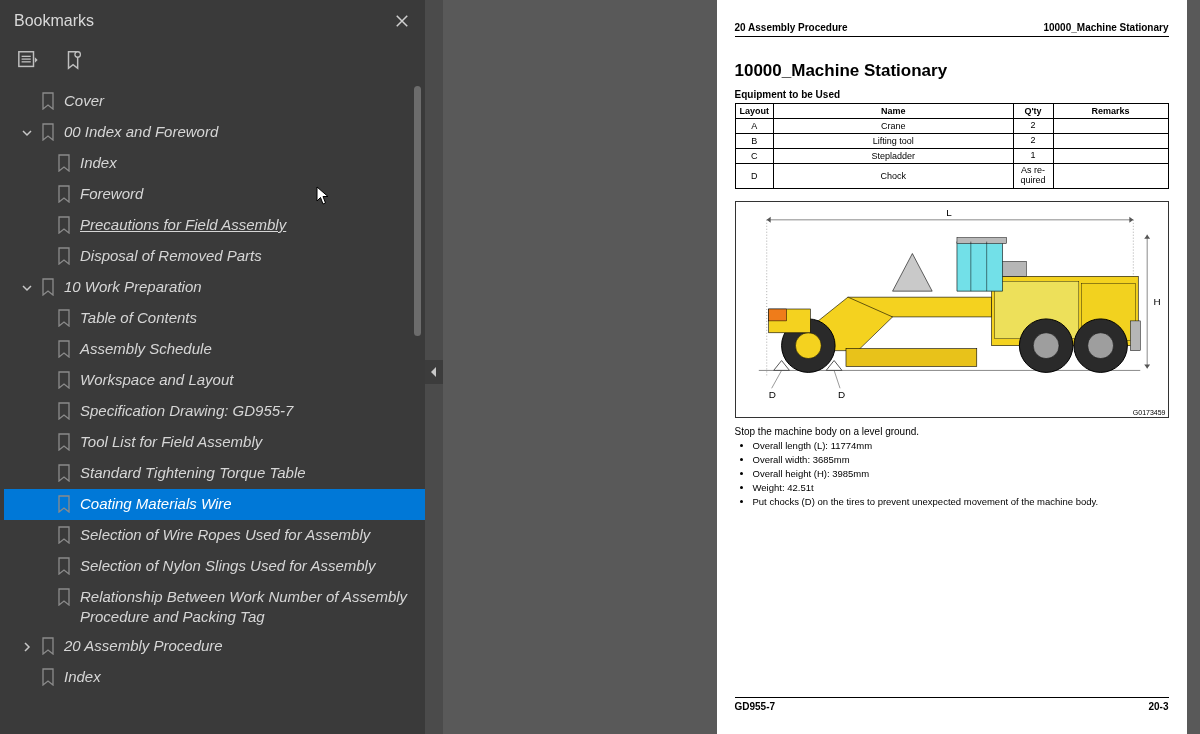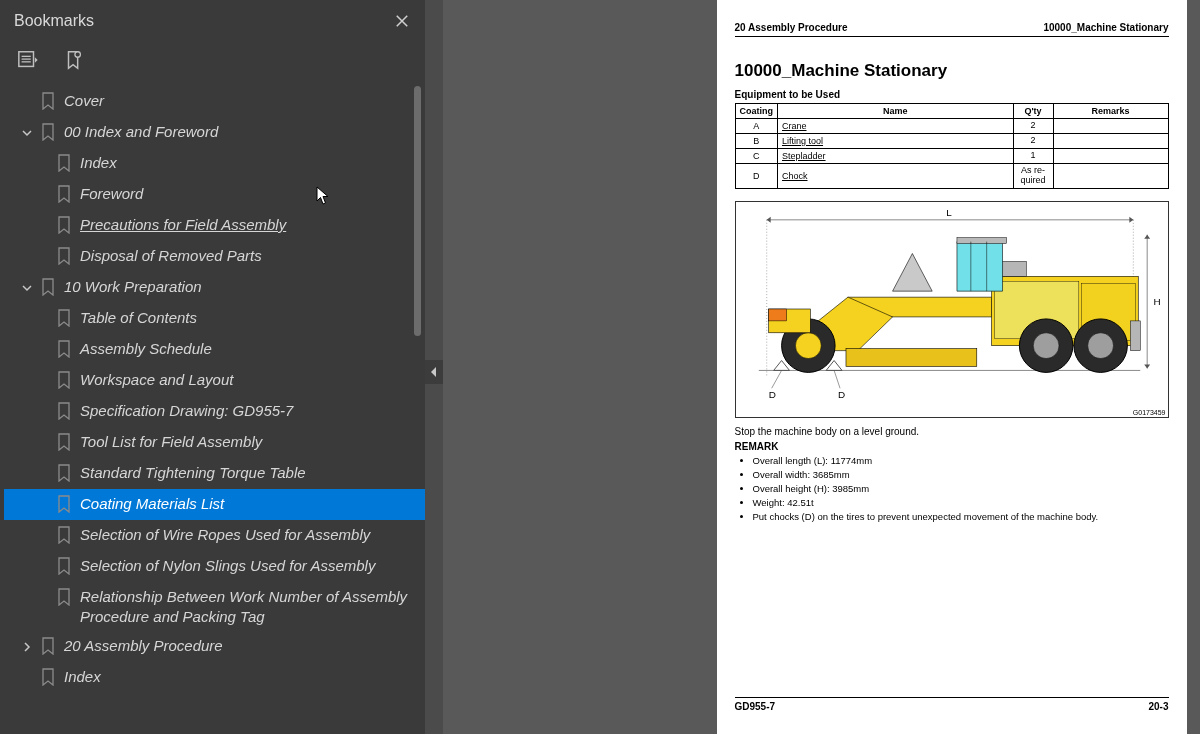--- a/index.html
+++ b/index.html
@@ -31,21 +31,21 @@
   .splitter .knob svg { width:8px; height:12px; fill:#c8c8c8;}
   
   .canvas { flex:1; height:734px; background:#595959; display:flex; justify-content:center; align-items:flex-start; padding:0;}
   
   .page { width:470px; height:734px; background:#ffffff; margin-left:260px; display:flex; flex-direction:column; padding:22px 18px 18px; font-family:Arial,sans-serif; color:#000; position:relative;}
   .pg-head { display:flex; justify-content:space-between; font-size:10px; font-weight:700; border-bottom:1.5px solid #000; padding-bottom:3px;}
   .pg-title { font-size:17px; font-weight:700; margin-top:24px;}
   .eq-head { font-size:10px; font-weight:700; margin-top:8px; margin-bottom:3px;}
   table.eq { width:100%; border-collapse:collapse; font-size:9px;}
   table.eq th, table.eq td { border:1px solid #000; padding:2px 4px; text-align:center;}
-  table.eq td.nm { text-align:left;text-decoration:underline;}
+  table.eq td.nm { text-align:center;}
   .diagram { width:100%; height:217px; border:1px solid #333; margin-top:12px; position:relative; background:#fff; overflow:hidden;}
   .diag-id { position:absolute; right:2px; bottom:1px; font-size:7px;}
   .note { font-size:10px; margin-top:8px;}
   .remark { font-size:10px; font-weight:700; margin-top:4px;}
   ul.remarks { list-style:disc; padding-left:18px; font-size:9.5px;}
   ul.remarks li { margin-top:3px;}
   .pg-foot { position:absolute; left:18px; right:18px; bottom:22px; display:flex; justify-content:space-between; border-top:1.5px solid #000; padding-top:3px; font-size:10px; font-weight:700;}
   
   .cursor { position:absolute; left:316px; top:186px; width:16px; height:20px; z-index:50;}
   .cursor svg{width:16px;height:20px;}
@@ -192,21 +192,21 @@
             <path d="M3 1 H13 V17 L8 13 L3 17 Z"></path>
           </svg></span>
         <span class="label">Standard Tightening Torque Table</span>
       </div>
       <div class="bm selected">
         <span class="indent" style="width: 48px;"></span>
         <span class="chev" style="width: 0px;"></span>
         <span class="ribbon"><svg viewBox="0 0 16 18">
             <path d="M3 1 H13 V17 L8 13 L3 17 Z"></path>
           </svg></span>
-        <span class="label">Coating Materials List</span>
+        <span class="label">Coating Materials Wire</span>
       </div>
       <div class="bm">
         <span class="indent" style="width: 48px;"></span>
         <span class="chev" style="width: 0px;"></span>
         <span class="ribbon"><svg viewBox="0 0 16 18">
             <path d="M3 1 H13 V17 L8 13 L3 17 Z"></path>
           </svg></span>
         <span class="label">Selection of Wire Ropes Used for Assembly</span>
       </div>
       <div class="bm">
@@ -265,21 +265,21 @@
   <div class="page">
     <div class="pg-head">
       <span>20 Assembly Procedure</span>
       <span>10000_Machine Stationary</span>
     </div>
     <div class="pg-title">10000_Machine Stationary</div>
     <div class="eq-head">Equipment to be Used</div>
     <table class="eq">
       <tbody>
           <tr>
-        <th style="width:38px">Coating</th>
+        <th style="width:38px">Layout</th>
         <th>Name</th>
         <th style="width:40px">Q'ty</th>
         <th style="width:115px">Remarks</th>
       </tr>
       </tbody>
         <tbody id="eqrows">
           <tr>
             <td>A</td>
             <td class="nm">Crane</td>
             <td style="line-height:1.1">2</td>
@@ -352,21 +352,20 @@
         <circle cx="365" cy="145" r="13" fill="#9e9e9e" stroke="#000" stroke-width="0.5"></circle>
 
         <rect x="30" y="108" width="42" height="24" fill="#f4d21f" stroke="#000" stroke-width="0.6"></rect>
         <rect x="30" y="108" width="18" height="12" fill="#ef7c1a" stroke="#000" stroke-width="0.5"></rect>
 
         <rect x="395" y="120" width="10" height="30" fill="#b6b6b6" stroke="#000" stroke-width="0.5"></rect>
       </svg>
       <span class="diag-id">G0173459</span>
     </div>
     <div class="note">Stop the machine body on a level ground.</div>
-    <div class="remark">REMARK</div>
     <ul class="remarks" id="remarks">
         <li>Overall length (L): 11774mm</li>
         <li>Overall width: 3685mm</li>
         <li>Overall height (H): 3985mm</li>
         <li>Weight: 42.51t</li>
         <li>Put chocks (D) on the tires to prevent unexpected movement of the machine body.</li>
       </ul>
     <div class="pg-foot">
       <span>GD955-7</span>
       <span>20-3</span>

